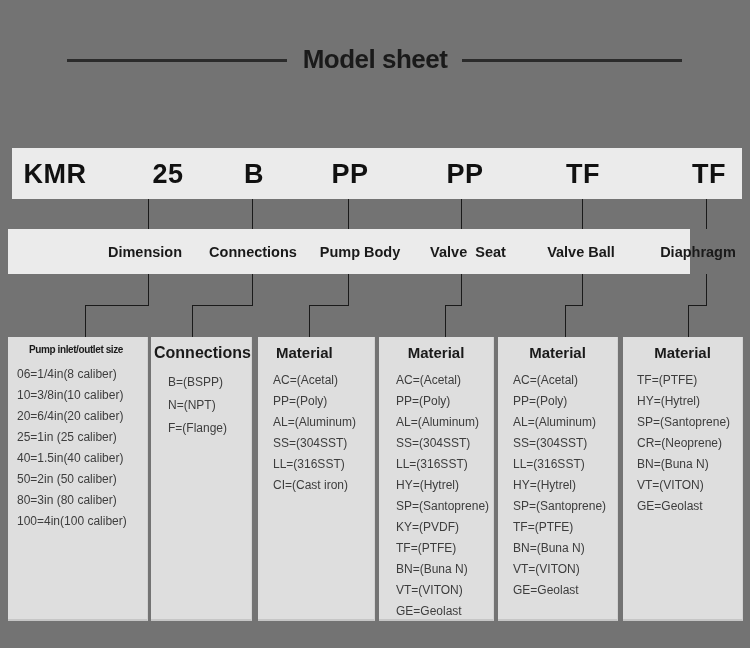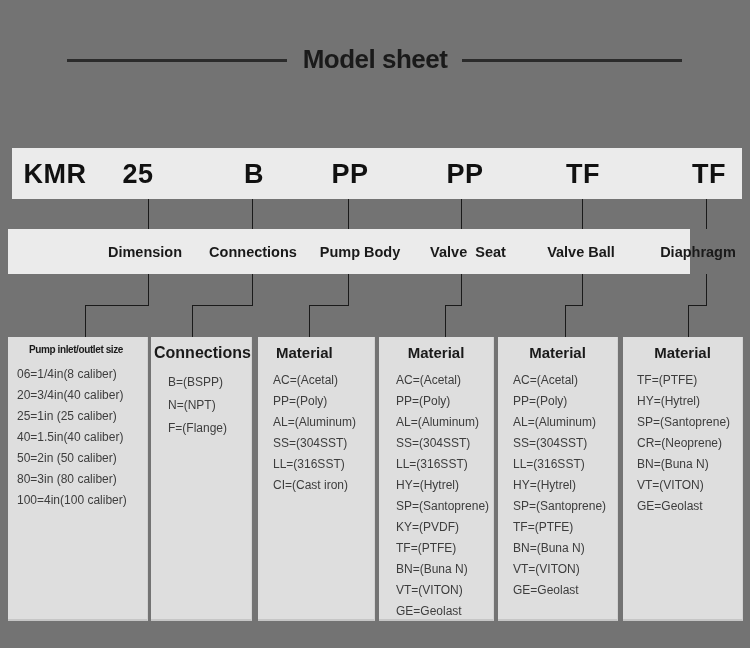--- a/index.html
+++ b/index.html
@@ -81,21 +81,21 @@
 <body>
 
 <div class="canvas">
 
   <div class="title-rule left"></div>
   <div class="page-title">Model sheet</div>
   <div class="title-rule right"></div>
 
   <div class="code-band">
     <span class="code" style="left:43px">KMR</span>
-    <span class="code" style="left:126px">25</span>
+    <span class="code" style="left:156px">25</span>
     <span class="code" style="left:242px">B</span>
     <span class="code" style="left:338px">PP</span>
     <span class="code" style="left:453px">PP</span>
     <span class="code" style="left:571px">TF</span>
     <span class="code" style="left:697px">TF</span>
   </div>
 
   <div class="seg v" style="left:148px;top:199px;height:30px"></div>
   <div class="seg v" style="left:252px;top:199px;height:30px"></div>
   <div class="seg v" style="left:348px;top:199px;height:30px"></div>
@@ -127,21 +127,22 @@
   <div class="seg elbow" style="left:565px;top:274px;width:17px;height:31px"></div>
   <div class="seg v" style="left:565px;top:305px;height:32px"></div>
 
   <div class="seg elbow" style="left:688px;top:274px;width:18px;height:31px"></div>
   <div class="seg v" style="left:688px;top:305px;height:32px"></div>
 
   <div class="box b1" style="left:8px;width:140px">
     <div class="box-header">Pump inlet/outlet size</div>
     <div class="box-items">
         <div>06=1/4in(8 caliber)</div>
-        <div>20=3/4in(40 caliber)</div>
+        <div>10=3/8in(10 caliber)</div>
+        <div>20=6/4in(20 caliber)</div>
         <div>25=1in (25 caliber)</div>
         <div>40=1.5in(40 caliber)</div>
         <div>50=2in (50 caliber)</div>
         <div>80=3in (80 caliber)</div>
         <div>100=4in(100 caliber)</div>
       </div>
   </div>
 
   <div class="box b2" style="left:151px;width:101px">
     <div class="box-header">Connections</div>

